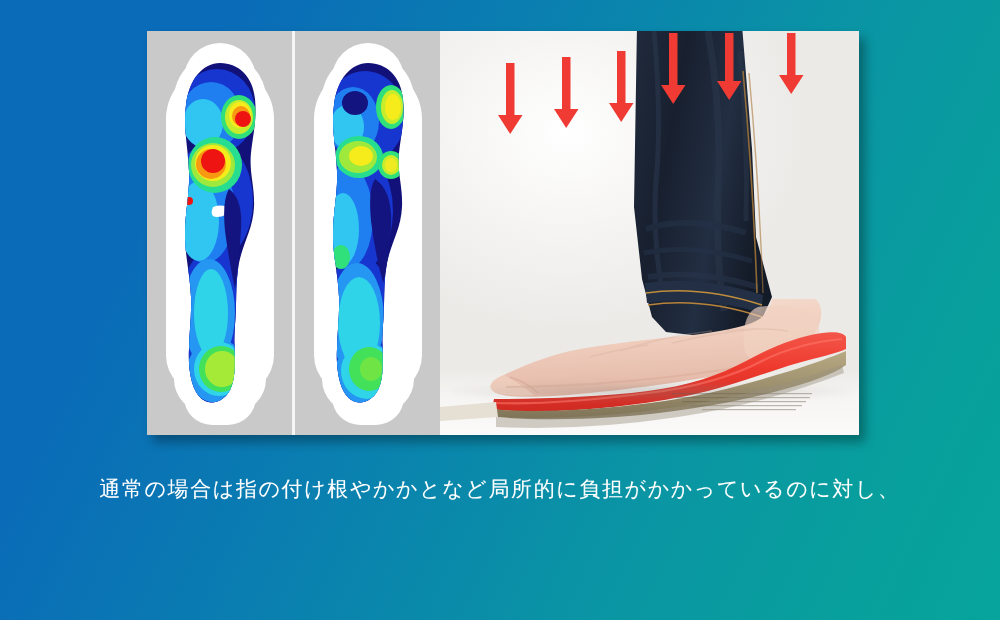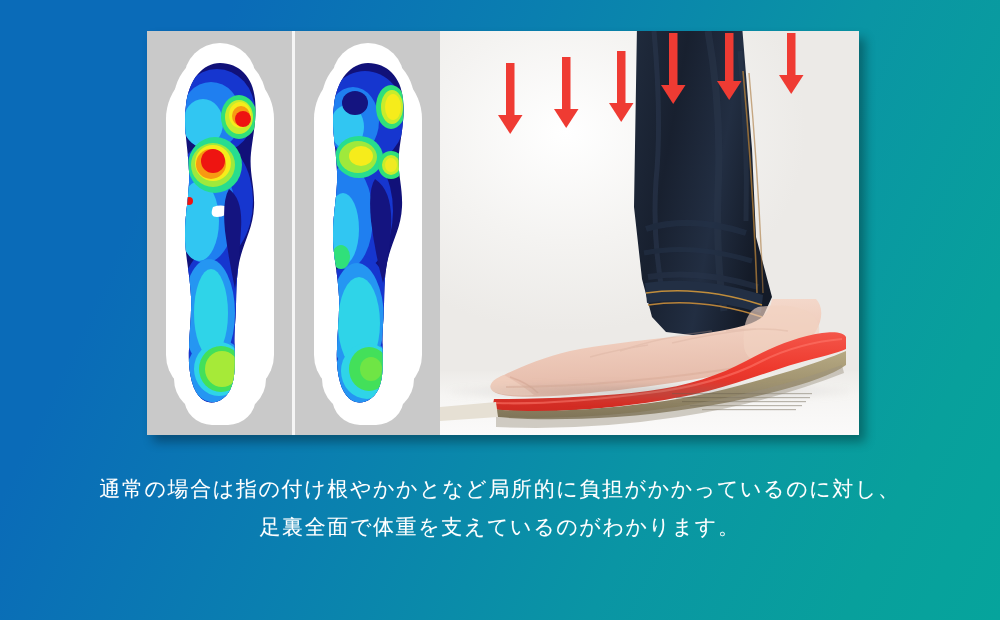--- a/index.html
+++ b/index.html
@@ -377,16 +377,15 @@
           </g>
         </g>
       </svg>
 
       <div id="photo-shadow-floor"></div>
     </div>
   </div>
 
   <div id="caption">
     <div class="line">通常の場合は指の付け根やかかとなど局所的に負担がかかっているのに対し、</div>
-    <div class="line">足裏全面で体重を支えているのがわかります。</div>
   </div>
 
 </div>
 
 </body></html>

